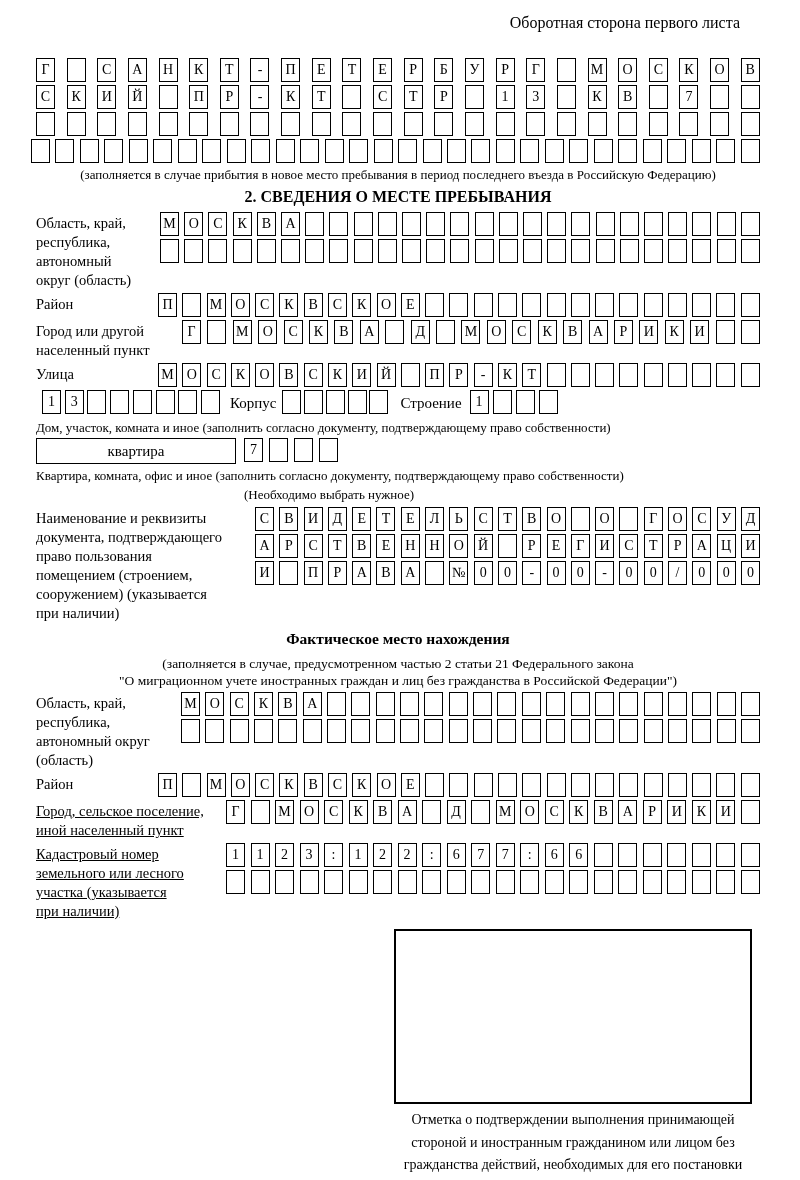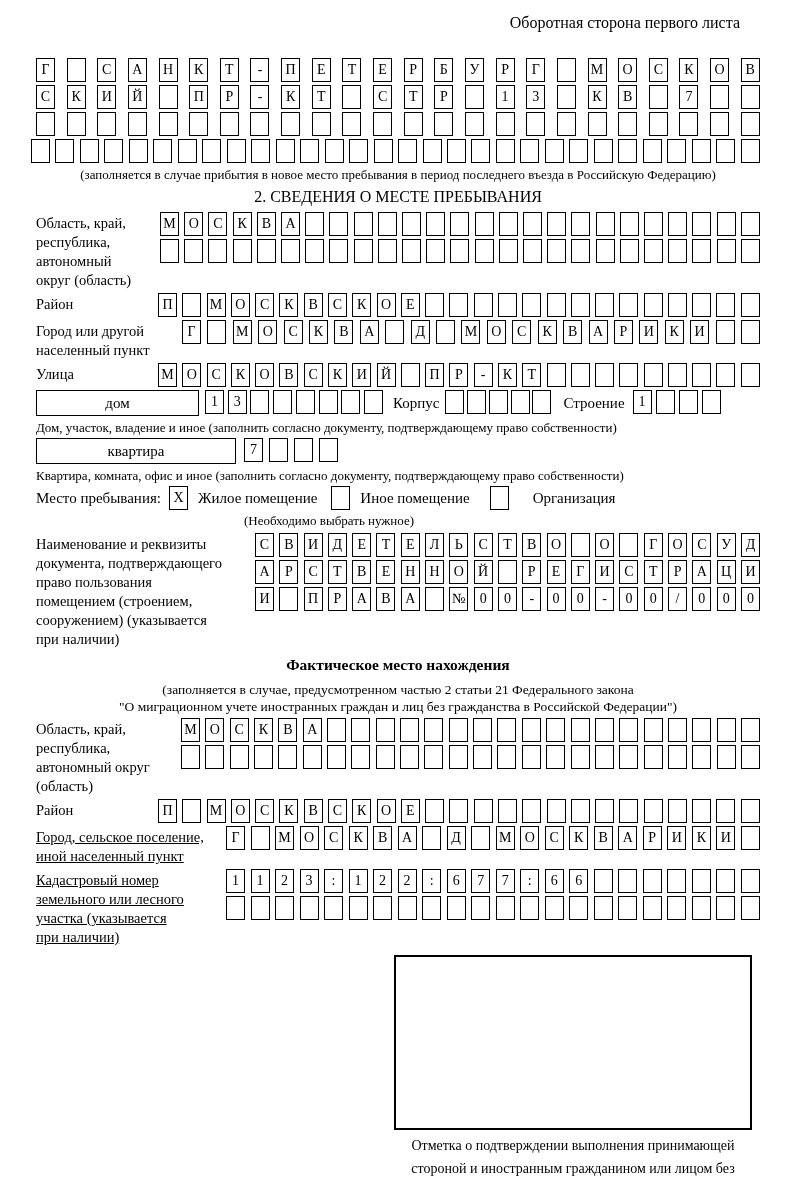--- a/index.html
+++ b/index.html
@@ -25,21 +25,21 @@
     border:1.5px solid #000;
     display:flex; align-items:center; justify-content:center;
     font-size:14px; line-height:1;
   }
   .fullrow { display:flex; justify-content:space-between; margin-left:-5px; width:729px; margin-bottom:3px; }
 
   .caption { font-size:13px; line-height:17px; }
   .caption.center { text-align:center; }
   .mt2{margin-top:2px;} .mb2{margin-bottom:2px;}
 
-  .section-title { text-align:center; font-weight:normal; font-size:16px; line-height:20px; margin:4px 0 5px 0; }
+  .section-title { text-align:center; font-weight:bold; font-size:16px; line-height:20px; margin:4px 0 5px 0; }
 
   .longbox { border:1.5px solid #000; height:26px; display:flex; align-items:center; justify-content:center; font-size:15px; flex:none; }
   .housebox { width:163px; }
   .aptbox { width:200px; }
   .hcells { display:flex; justify-content:space-between; flex:none; }
   .c8 { width:178px; margin-left:6px; }
   .c5 { width:106px; }
   .c4 { width:88px; }
   .apt4 { width:94px; margin-left:8px; }
   .inline-lbl { font-size:15px; line-height:26px; flex:none; }
@@ -332,21 +332,20 @@
         <span class="cell"></span>
         <span class="cell"></span>
         <span class="cell"></span>
         <span class="cell"></span>
         <span class="cell"></span>
         <span class="cell"></span>
       </div>
   </div>
 
   <div class="frow">
-    <div class="longbox housebox">дом</div>
     <div class="hcells c8">
         <span class="cell">1</span>
         <span class="cell">3</span>
         <span class="cell"></span>
         <span class="cell"></span>
         <span class="cell"></span>
         <span class="cell"></span>
         <span class="cell"></span>
         <span class="cell"></span>
       </div>
@@ -359,42 +358,33 @@
         <span class="cell"></span>
       </div>
     <div class="inline-lbl" style="margin-left:12px;margin-right:8px;">Строение</div>
     <div class="hcells c4">
         <span class="cell">1</span>
         <span class="cell"></span>
         <span class="cell"></span>
         <span class="cell"></span>
       </div>
   </div>
-  <div class="caption mb2">Дом, участок, владение и иное (заполнить согласно документу, подтверждающему право собственности)</div>
+  <div class="caption mb2">Дом, участок, комната и иное (заполнить согласно документу, подтверждающему право собственности)</div>
 
   <div class="frow">
     <div class="longbox aptbox">квартира</div>
     <div class="hcells apt4">
         <span class="cell">7</span>
         <span class="cell"></span>
         <span class="cell"></span>
         <span class="cell"></span>
       </div>
   </div>
   <div class="caption mb2">Квартира, комната, офис и иное (заполнить согласно документу, подтверждающему право собственности)</div>
 
-  <div class="residence-row">
-    <span class="lbl">Место пребывания:</span>
-    <span class="cell">X</span>
-    <span class="lbl opt-lbl">Жилое помещение</span>
-    <span class="cell" style="margin-left:14px;"></span>
-    <span class="lbl opt-lbl">Иное помещение</span>
-    <span class="cell" style="margin-left:20px;"></span>
-    <span class="lbl opt-lbl" style="margin-left:24px;">Организация</span>
-  </div>
   <div class="residence-note">(Необходимо выбрать нужное)</div>
 
   <div class="frow">
     <div class="label w219">Наименование и реквизиты
 документа, подтверждающего
 право пользования
 помещением (строением,
 сооружением) (указывается
 при наличии)</div>
     <div class="rows">

